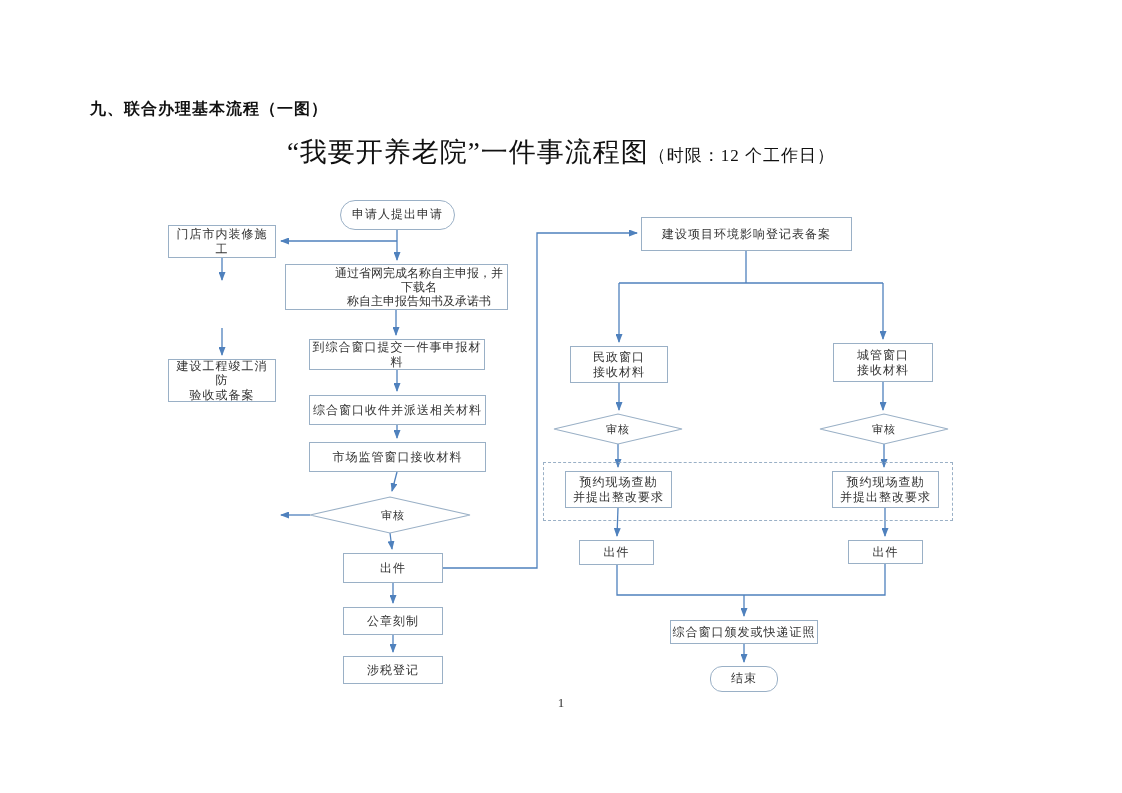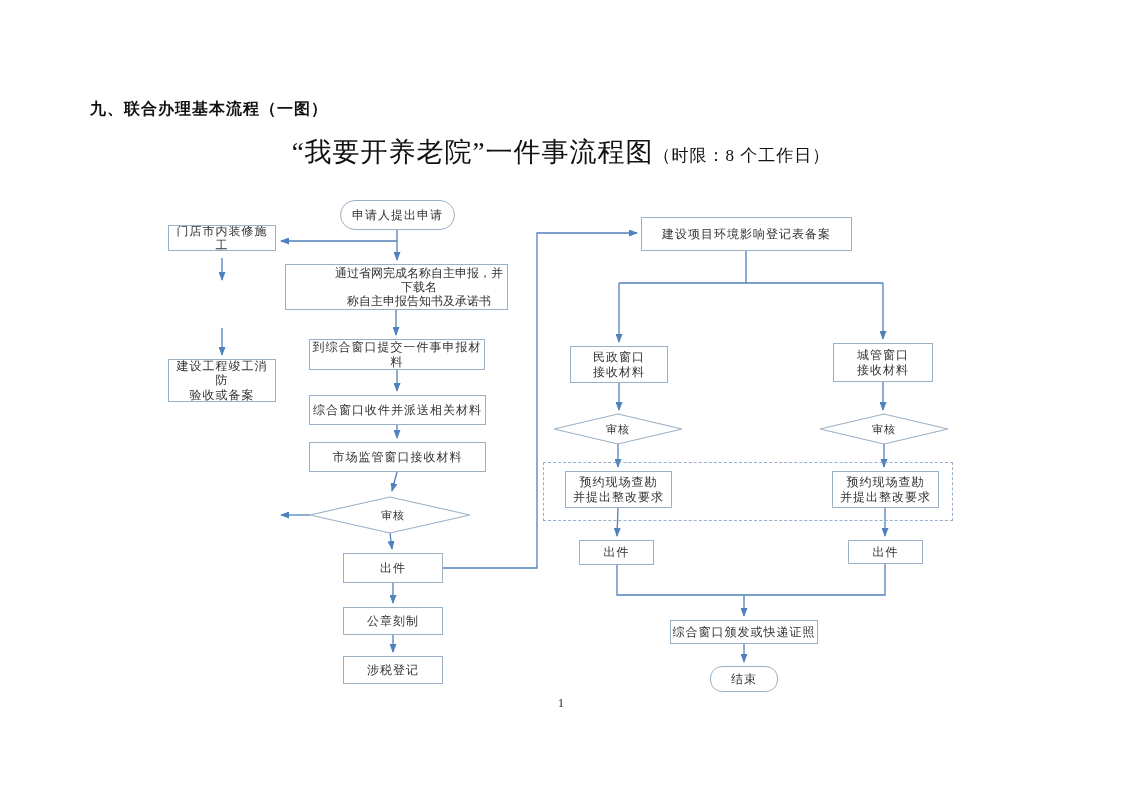--- a/index.html
+++ b/index.html
@@ -25,21 +25,21 @@
   .node{
     position:absolute;box-sizing:border-box;
     border:1px solid var(--shape-border,#9ab0c6);
     background:#ffffff;
     display:flex;align-items:center;justify-content:center;
     text-align:center;font-size:12px;line-height:1.18;
     letter-spacing:1px;white-space:pre-line;overflow:hidden;
     padding:1px 2px;color:var(--text,#333333);
   }
   .node.tight{letter-spacing:0;padding-left:47px;}
-  .stadium{border-radius:15px;}
+  .stadium{border-radius:15px;font-family:Liberation Mono, monospace;}
   .dashed-zone{
     position:absolute;box-sizing:border-box;
     border:1px dashed var(--shape-border,#9ab0c6);
     background:transparent;
   }
   .dlabel{
     position:absolute;width:64px;text-align:center;
     font-size:11px;letter-spacing:1px;color:var(--text,#333333);
     line-height:14px;
   }
@@ -53,21 +53,21 @@
   }
 </style>
 </head>
 <body>
 
 <div class="page">
 
   <div class="heading">九、联合办理基本流程（一图）</div>
 
   <div class="flow-title">
-    <span class="main">“我要开养老院”一件事流程图</span><span class="note">（时限：8 个工作日）</span>
+    <span class="main">“我要开养老院”一件事流程图</span><span class="note">（时限：12 个工作日）</span>
   </div>
 
   <svg class="connector-layer" width="1122" height="793" viewBox="0 0 1122 793">
     <defs>
       <marker id="arrow" markerWidth="9" markerHeight="7" refX="8" refY="3.5" orient="auto" markerUnits="userSpaceOnUse">
         <path d="M0,0 L9,3.5 L0,7 Z" class="arrowhead"></path>
       </marker>
     </defs>
 
     <polyline class="connector" points="397,230 397,260" marker-end="url(#arrow)"></polyline>
@@ -107,21 +107,21 @@
 
     <polygon class="shape-line" points="310,515 390,497 470,515 390,533"></polygon>
     <polygon class="shape-line" points="554,429 618,414 682,429 618,444"></polygon>
     <polygon class="shape-line" points="820,429 884,414 948,429 884,444"></polygon>
   </svg>
 
   <div class="dashed-zone" style="left:543px;top:462px;width:410px;height:59px"></div>
 
   <div class="node stadium" style="left:340px;top:200px;width:115px;height:30px">申请人提出申请</div>
 
-  <div class="node" style="left:168px;top:225px;width:108px;height:26px">门店市内装修施工</div>
+  <div class="node" style="left:168px;top:225px;width:108px;height:33px">门店市内装修施工</div>
   <div class="node" style="left:168px;top:359px;width:108px;height:43px">建设工程竣工消防
 验收或备案</div>
 
   <div class="node tight" style="left:285px;top:264px;width:223px;height:46px">通过省网完成名称自主申报，并下载名
 称自主申报告知书及承诺书</div>
   <div class="node" style="left:309px;top:339px;width:176px;height:31px">到综合窗口提交一件事申报材
 料</div>
   <div class="node" style="left:309px;top:395px;width:177px;height:30px">综合窗口收件并派送相关材料</div>
   <div class="node" style="left:309px;top:442px;width:177px;height:30px">市场监管窗口接收材料</div>
 

